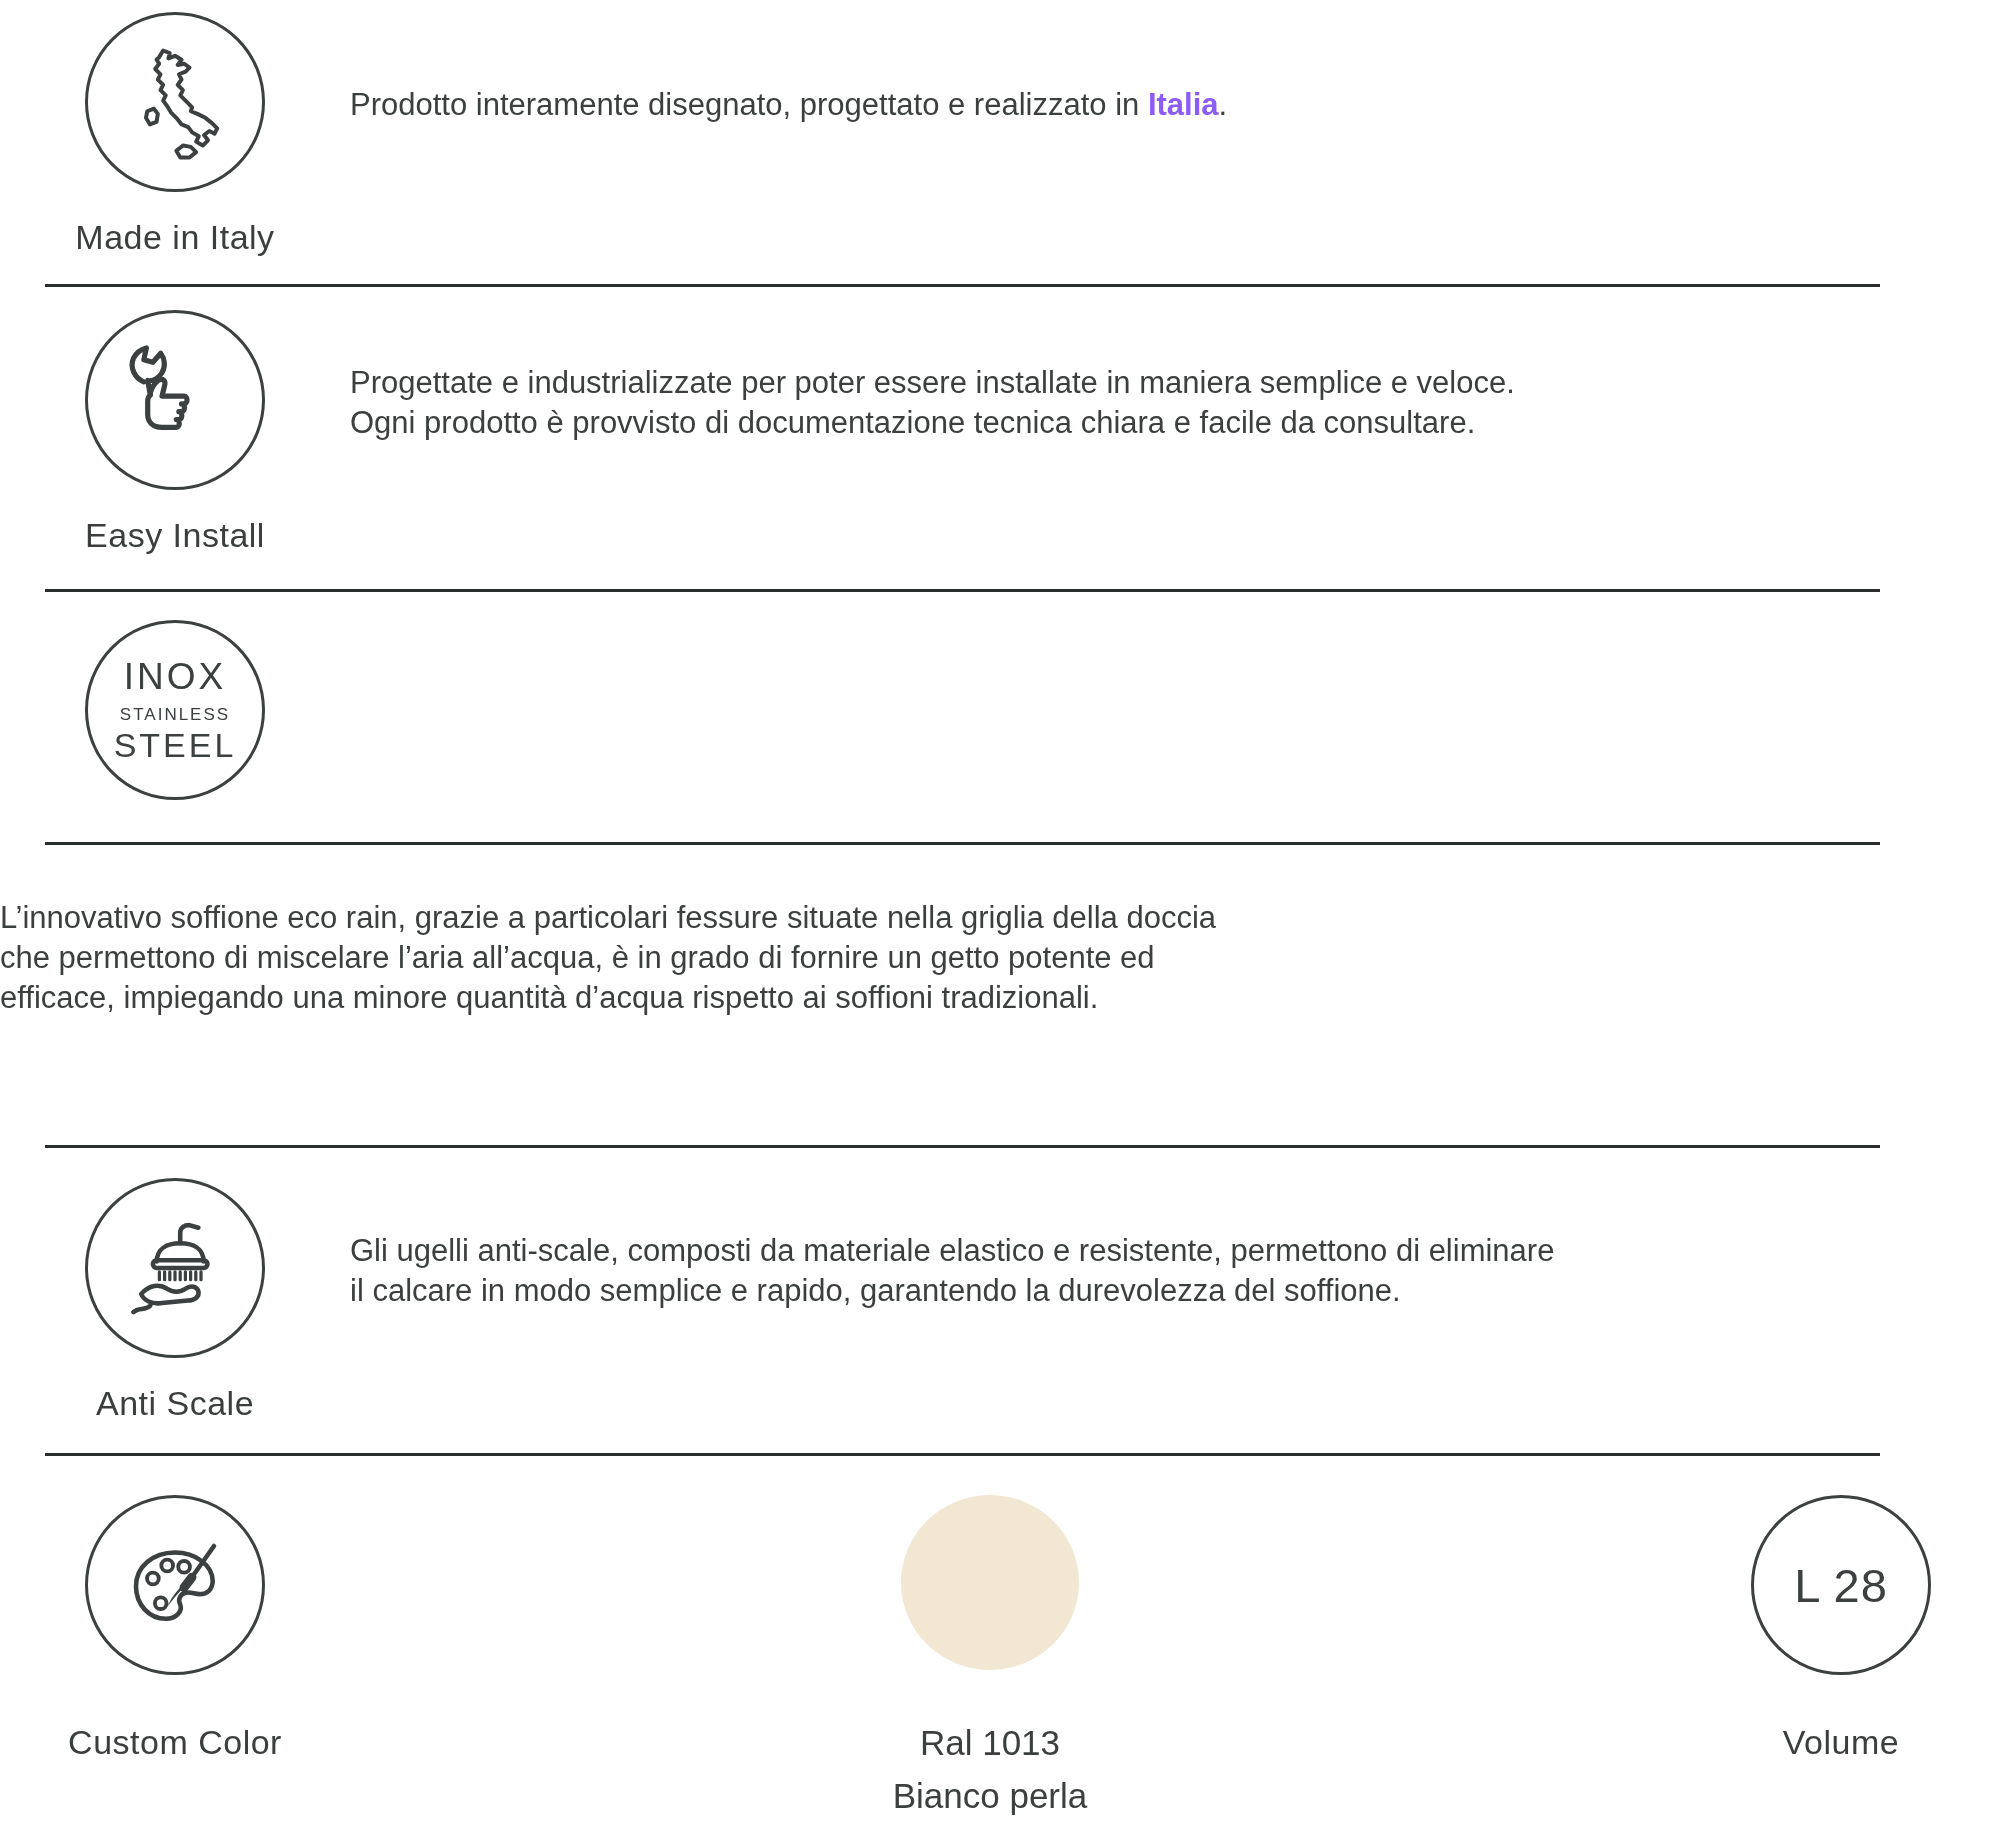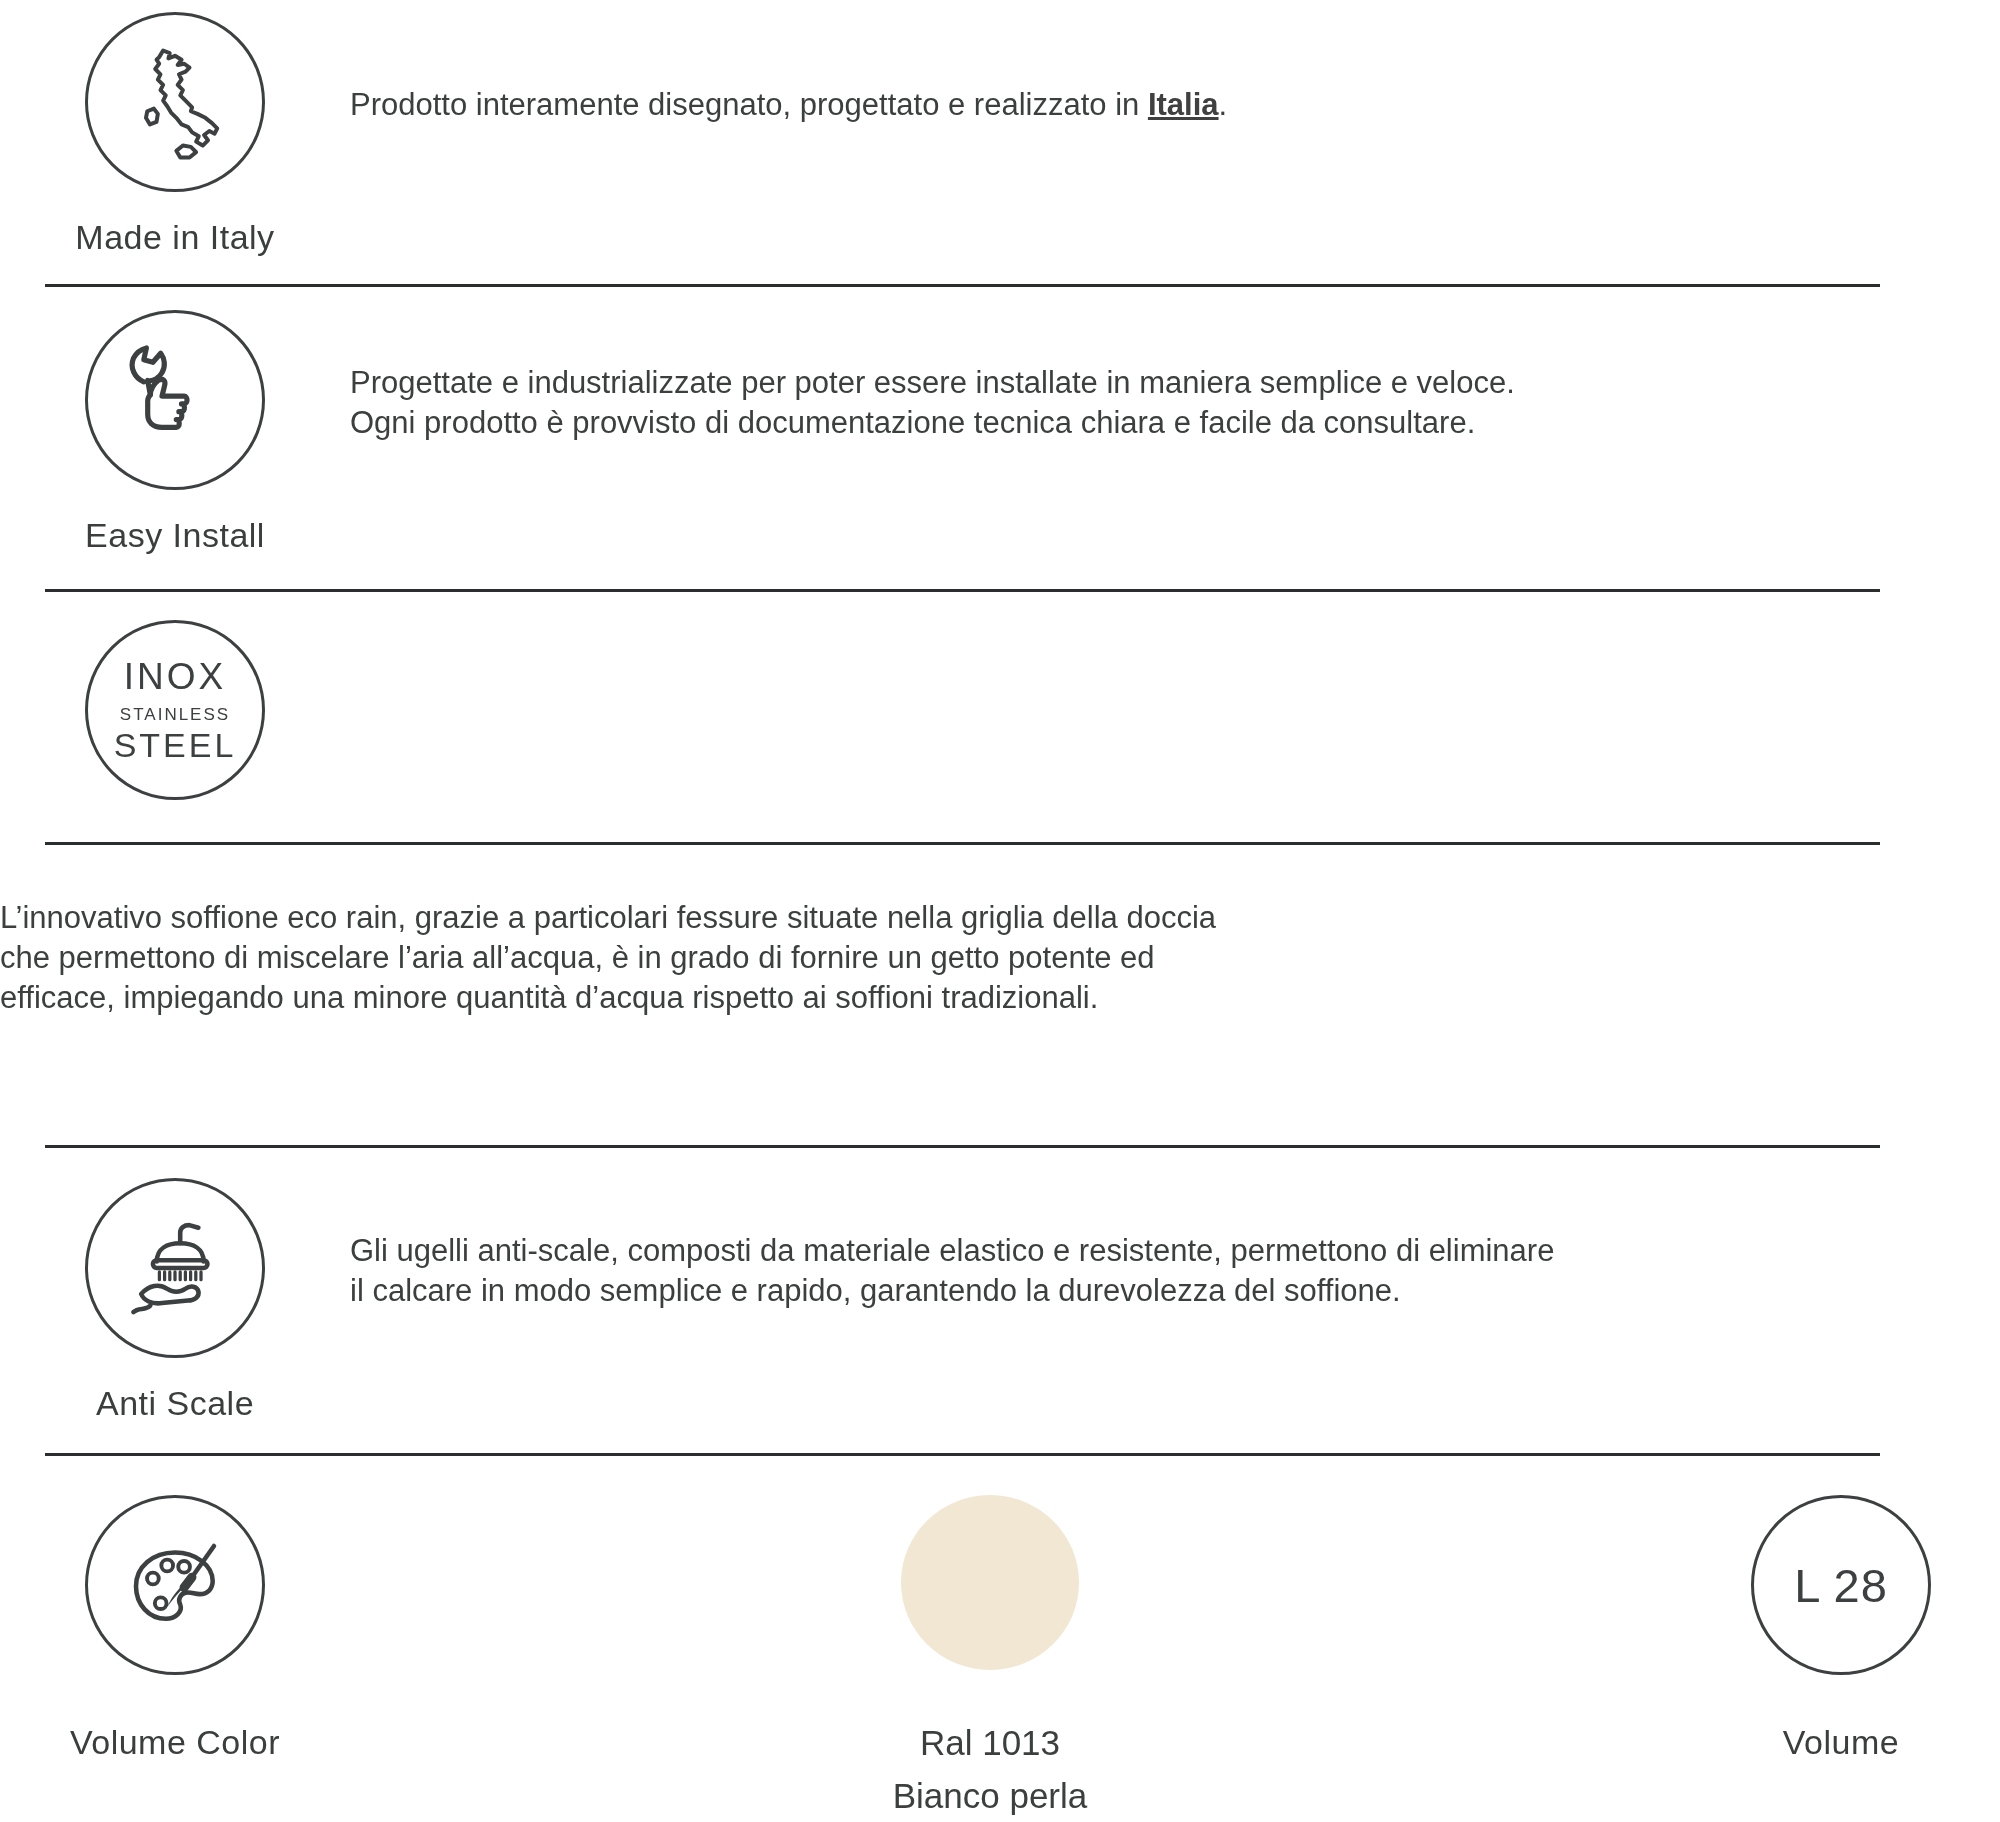--- a/index.html
+++ b/index.html
@@ -27,21 +27,21 @@
   .icon-circle{
     width:180px;height:180px;box-sizing:border-box;
     border:3px solid #3c4040;border-radius:50%;
     display:flex;align-items:center;justify-content:center;
   }
   .icon-label{margin-top:26px;font-size:34px;letter-spacing:.5px;color:#3a3e3d;white-space:nowrap;}
   .row-body{flex:1;display:flex;align-items:center;height:186px;}
   .m12{margin-top:12px;} .m23{margin-top:23px;} .m28{margin-top:28px;}
   .m20{margin-top:20px;} .m30{margin-top:30px;}
   .row-text{font-size:31px;line-height:40px;white-space:pre-line;color:#3b3f3e;}
-  .row-text b{font-weight:700;color:#404040;text-decoration:underline;}
+  .row-text b{font-weight:700;color:#8b5cf6;}
   .inox{display:flex;flex-direction:column;align-items:center;line-height:1;color:#3c4040;}
   .inox-l1{font-size:37px;letter-spacing:3px;}
   .inox-l2{font-size:17px;letter-spacing:2px;margin-top:11px;}
   .inox-l3{font-size:34px;letter-spacing:3px;margin-top:5px;}
   .bottom-row{display:flex;height:366px;box-sizing:border-box;}
   .bottom-col{display:flex;flex-direction:column;align-items:center;padding-top:39px;box-sizing:border-box;}
   .col-custom{width:350px;}
   .col-swatch{width:300px;margin-left:490px;}
   .col-volume{width:300px;margin-left:551px;}
   .swatch-circle{width:178px;height:178px;border-radius:50%;background:#f1e7d2;}
@@ -139,21 +139,21 @@
           <path d="M50,25 C66,25 79,35 79,47 C79,53 75,57 69,57 C65,57 62,55 58,56 C54,57 52,61 54,65 C56,70 51,76 43,76 C30,76 20,65 20,51 C20,36 33,25 50,25 Z"></path>
           <circle cx="33" cy="45" r="4.5" stroke-width="3"></circle>
           <circle cx="44" cy="35" r="4.5" stroke-width="3"></circle>
           <circle cx="57" cy="36" r="4.5" stroke-width="3"></circle>
           <circle cx="39" cy="64" r="4.5" stroke-width="3"></circle>
           <path d="M80,20 L63,44"></path>
           <path d="M63,44 L57,52" stroke-width="7"></path>
           <path d="M58,50 C54,55 49,60 44,67 C47,60 51,55 55,51 Z" fill="#3c4040" stroke="none"></path>
         </svg>
       </div>
-      <div class="bottom-label">Volume Color</div>
+      <div class="bottom-label">Custom Color</div>
     </div>
 
     <div class="bottom-col col-swatch">
       <div class="swatch-circle" style="background: rgb(241, 231, 210);"></div>
       <div class="swatch-labels">
         <div>Ral 1013</div>
         <div>Bianco perla</div>
       </div>
     </div>
 

